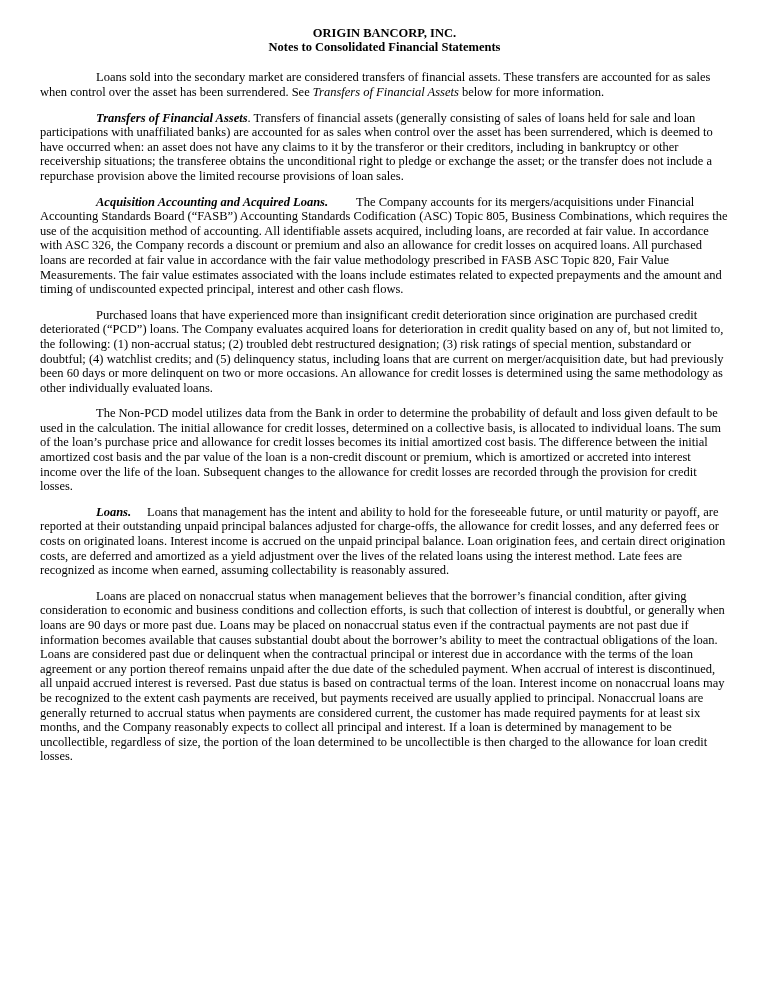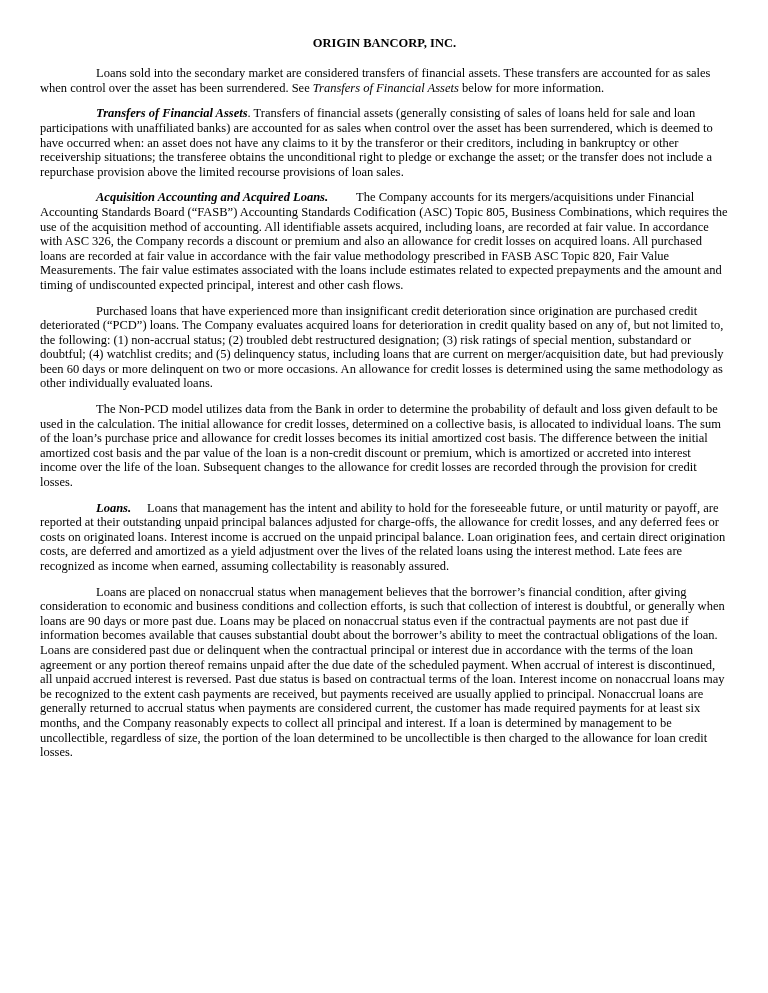--- a/index.html
+++ b/index.html
@@ -5,21 +5,21 @@
   html, body { margin: 0; padding: 0; background: #ffffff; }
   body {
     width: 768px; height: 993px;
     font-family: "Liberation Serif", "DejaVu Serif", serif;
     color: #000;
   }
   .page {
     position: relative;
     width: 768px; height: 930px;
     box-sizing: border-box;
-    padding: 36px 39px 0 40px;
+    padding: 26px 39px 0 40px;
     background: #ffffff;
     overflow: hidden;
   }
   .doc-header { text-align: center; font-weight: bold; font-size: 12.5px; line-height: 14.2px; }
   .body-text p {
     margin: 11px 0 0 0;
     font-size: 12.5px;
     line-height: 14.6px;
     text-indent: 56px;
     text-align: left;
@@ -36,20 +36,21 @@
     font-size: 12.5px;
   }
 </style>
 </head>
 <body>
 
 <div class="page">
 
   <div class="doc-header">
     <div>ORIGIN BANCORP, INC.</div>
+    <div>Notes to Consolidated Financial Statements</div>
   </div>
 
   <div class="body-text">
 
     <p class="first"><span>Loans sold into the secondary market are considered transfers of financial assets. These transfers are accounted for as sales when control over the asset has been surrendered. See </span><span class="it">Transfers of Financial Assets</span><span> below for more information.</span></p>
 
     <p><span class="lead">Transfers of Financial Assets</span><span>. Transfers of financial assets (generally consisting of sales of loans held for sale and loan participations with unaffiliated banks) are accounted for as sales when control over the asset has been surrendered, which is deemed to have occurred when: an asset does not have any claims to it by the transferor or their creditors, including in bankruptcy or other receivership situations; the transferee obtains the unconditional right to pledge or exchange the asset; or the transfer does not include a repurchase provision above the limited recourse provisions of loan sales.</span></p>
 
     <p><span class="lead">Acquisition Accounting and Acquired Loans.</span><span class="tab-wide"></span><span>The Company accounts for its mergers/acquisitions under Financial Accounting Standards Board (“FASB”) Accounting Standards Codification (ASC) Topic 805, Business Combinations, which requires the use of the acquisition method of accounting. All identifiable assets acquired, including loans, are recorded at fair value. In accordance with ASC 326, the Company records a discount or premium and also an allowance for credit losses on acquired loans. All purchased loans are recorded at fair value in accordance with the fair value methodology prescribed in FASB ASC Topic 820, Fair Value Measurements. The fair value estimates associated with the loans include estimates related to expected prepayments and the amount and timing of undiscounted expected principal, interest and other cash flows.</span></p>
 

